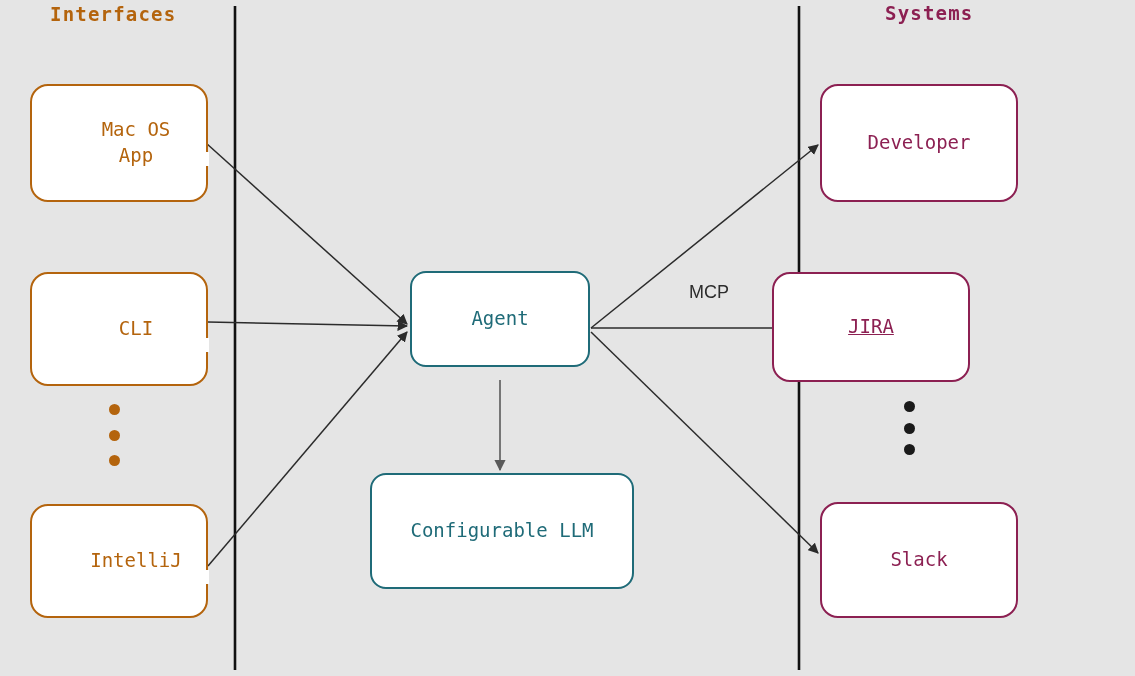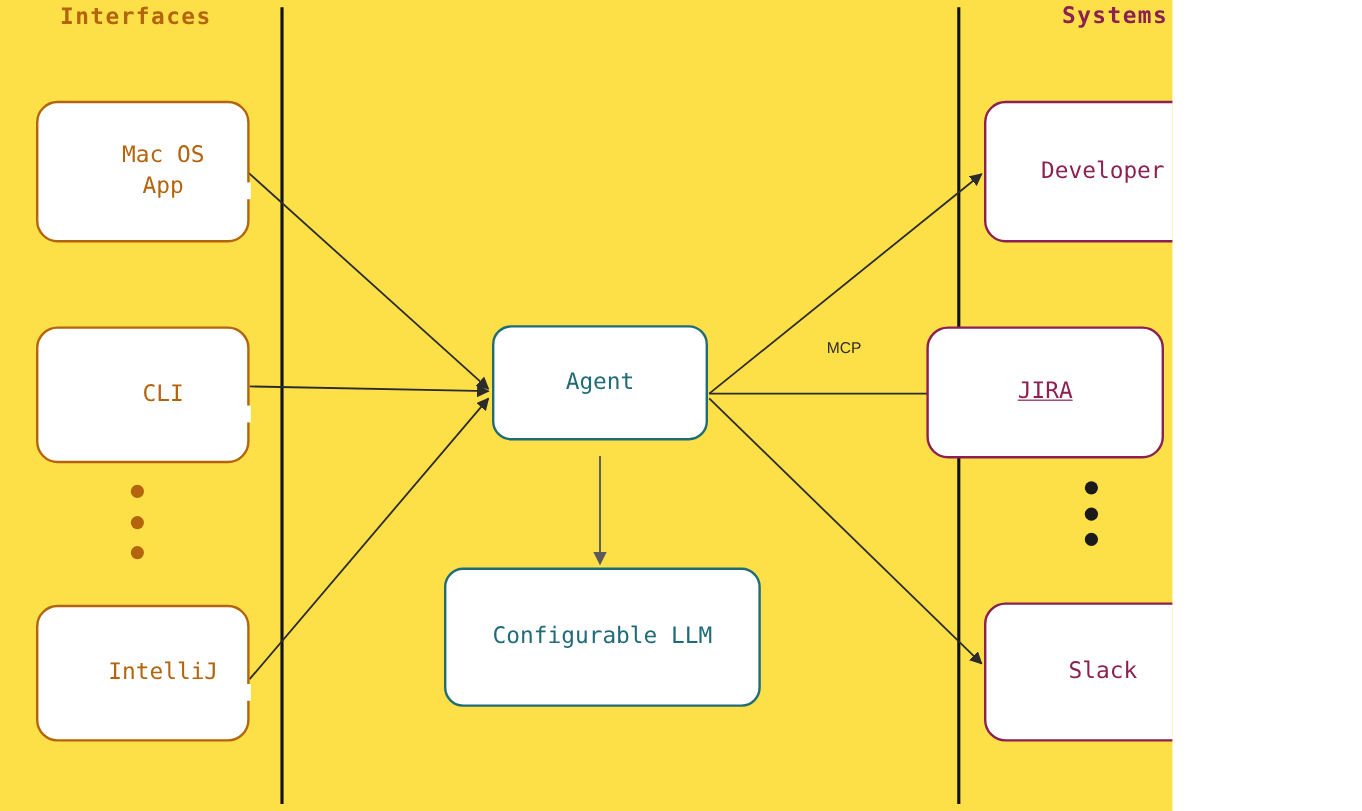--- a/index.html
+++ b/index.html
@@ -6,23 +6,23 @@
   html, body {
     margin: 0;
     padding: 0;
     background: #ffffff;
   }
   body {
     font-family: "DejaVu Sans Mono", monospace;
   }
   #canvas {
     position: relative;
-    width: 977px;
+    width: 1135px;
     height: 676px;
-    background: #fde047;
+    background: #e5e5e5;
     overflow: hidden;
   }
   #diagram-svg {
     position: absolute;
     left: 0;
     top: 0;
     width: 1135px;
     height: 676px;
   }
   .col-title {
@@ -88,21 +88,21 @@
   #node-intellij{ left: 30px;  top: 504px; width: 178px; height: 114px; }
   #node-agent   { left: 410px; top: 271px; width: 180px; height: 96px; border-radius: 16px; }
   #node-llm     { left: 370px; top: 473px; width: 264px; height: 116px; border-radius: 16px; }
   #node-developer { left: 820px; top: 84px;  width: 198px; height: 118px; }
   #node-jira      { left: 772px; top: 272px; width: 198px; height: 110px; text-decoration: underline; }
   #node-slack     { left: 820px; top: 502px; width: 198px; height: 116px; }
 
   .edge-label {
     position: absolute;
     font-family: "Liberation Sans", sans-serif;
-    font-size: 13px;
+    font-size: 18px;
     color: #2c2c2c;
     white-space: nowrap;
     user-select: none;
   }
   #label-mcp { left: 689px; top: 282px; }
 
   .dots {
     position: absolute;
     display: flex;
     flex-direction: column;

